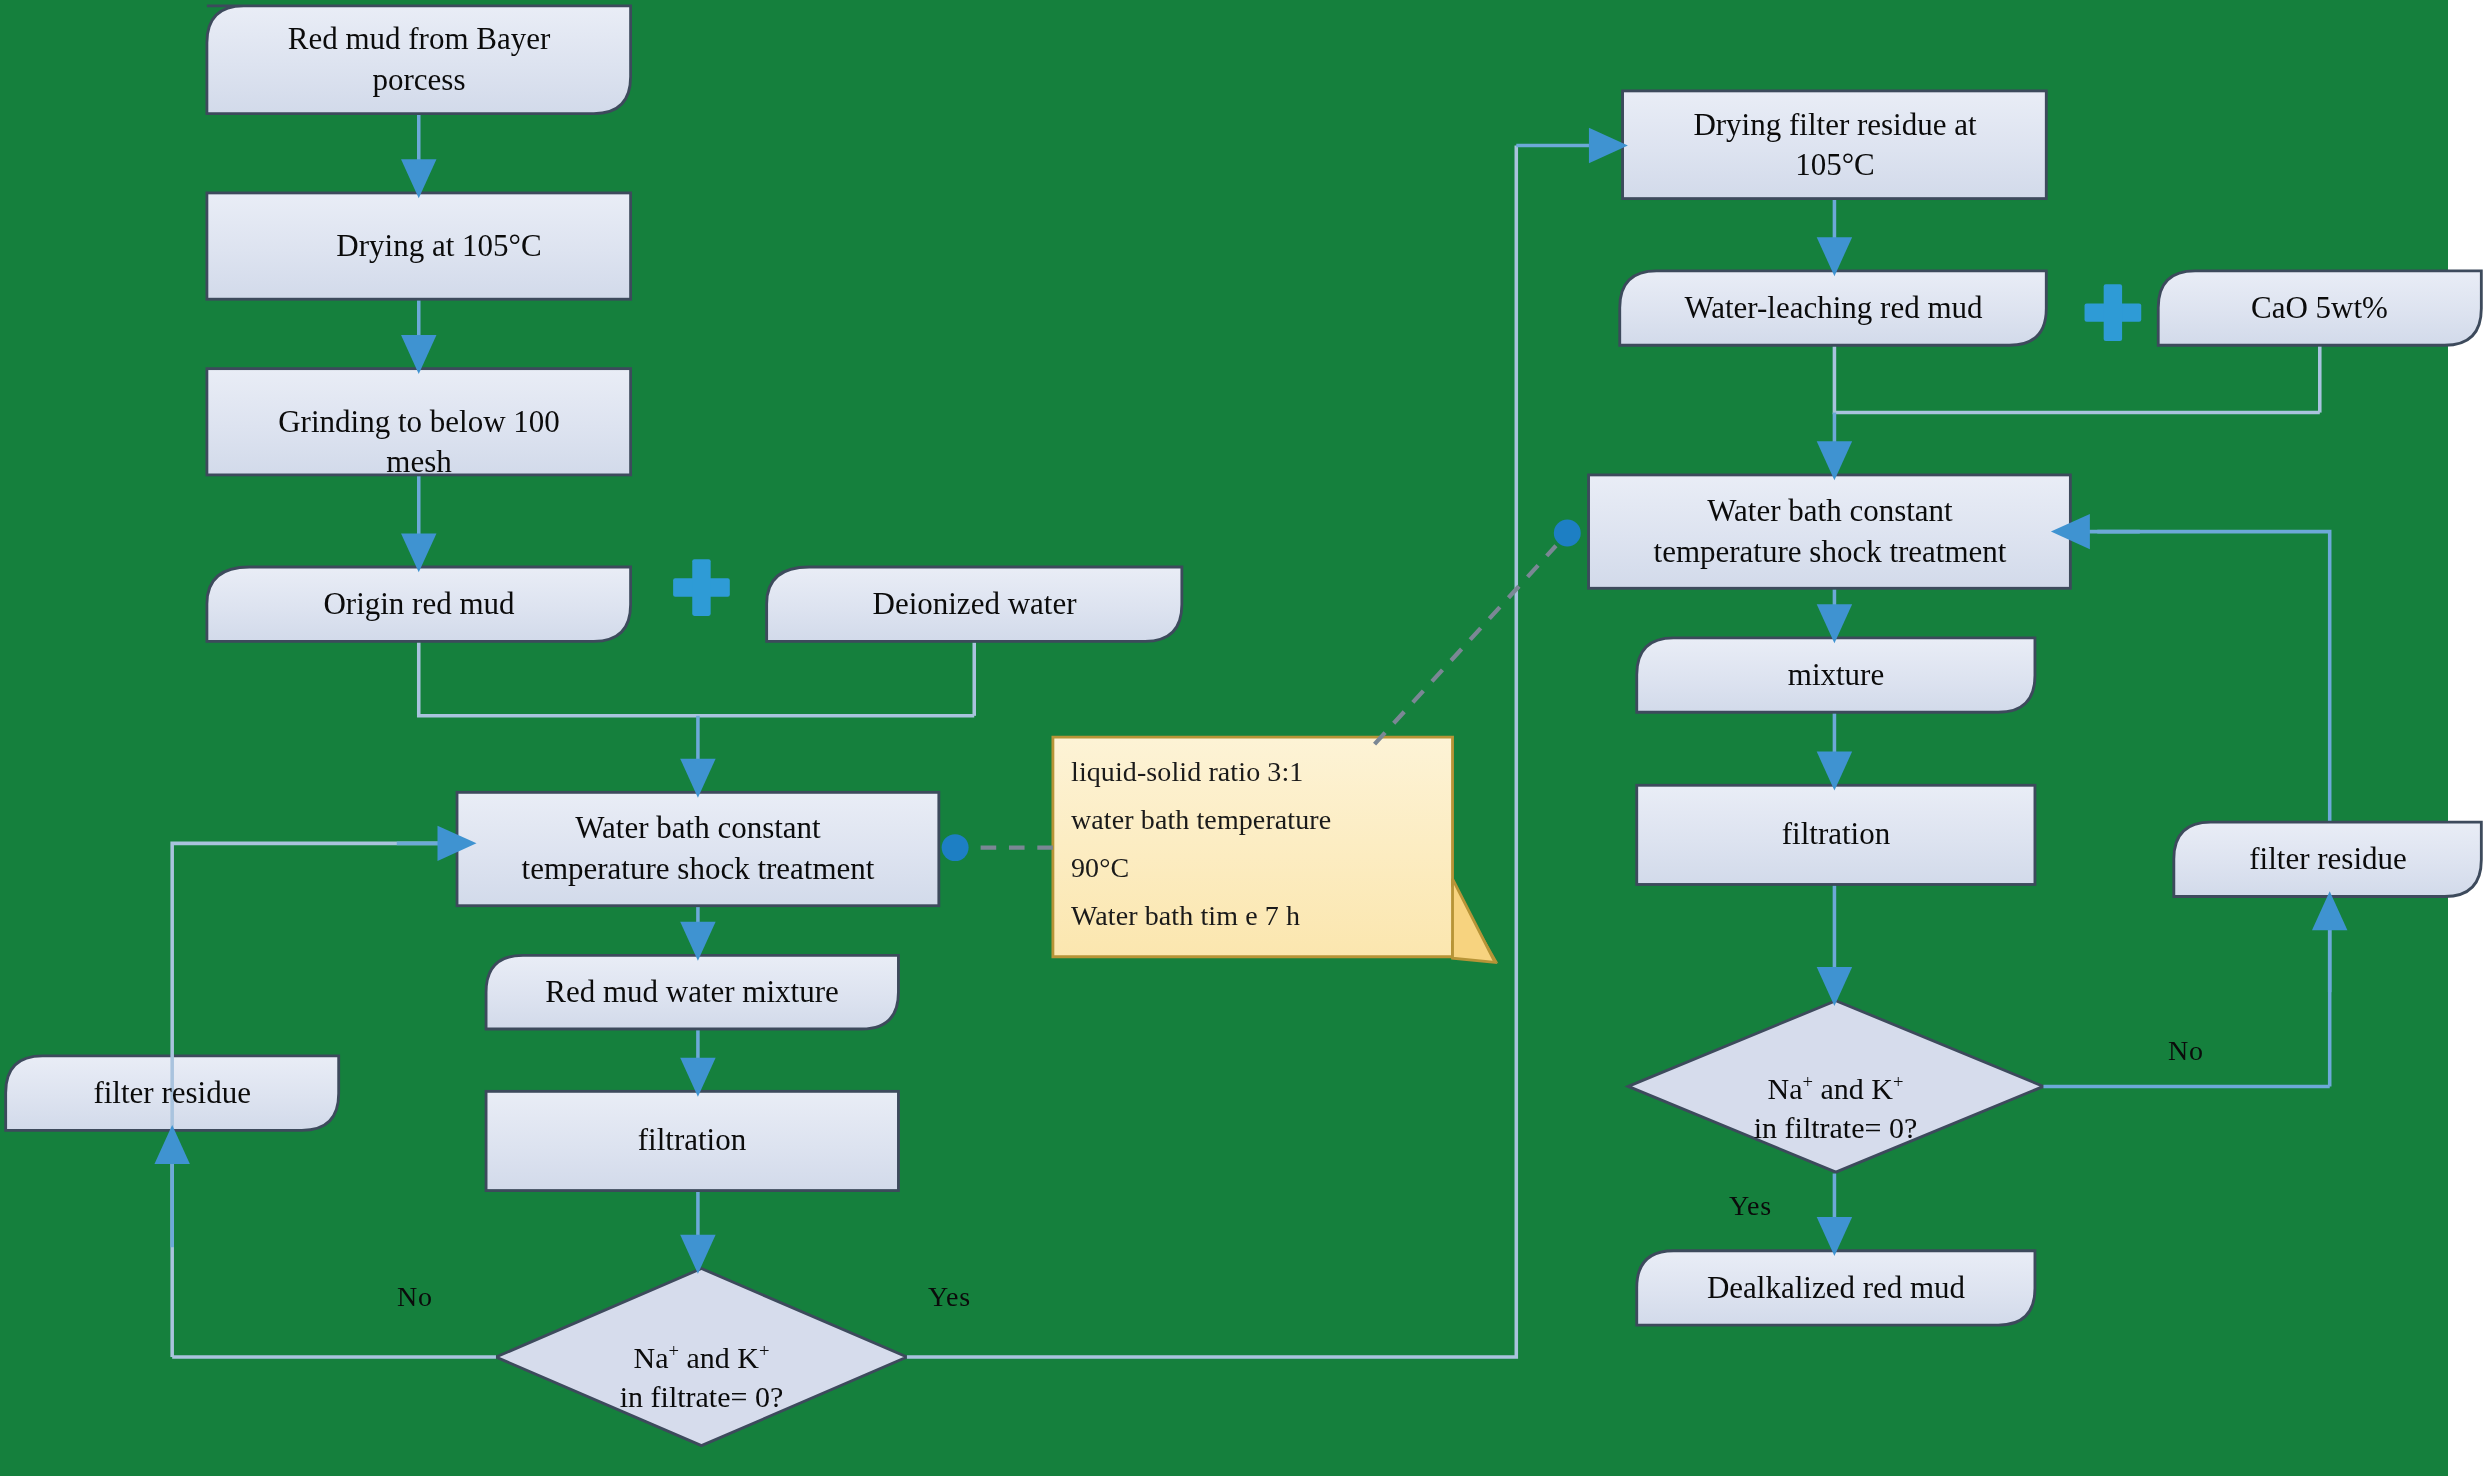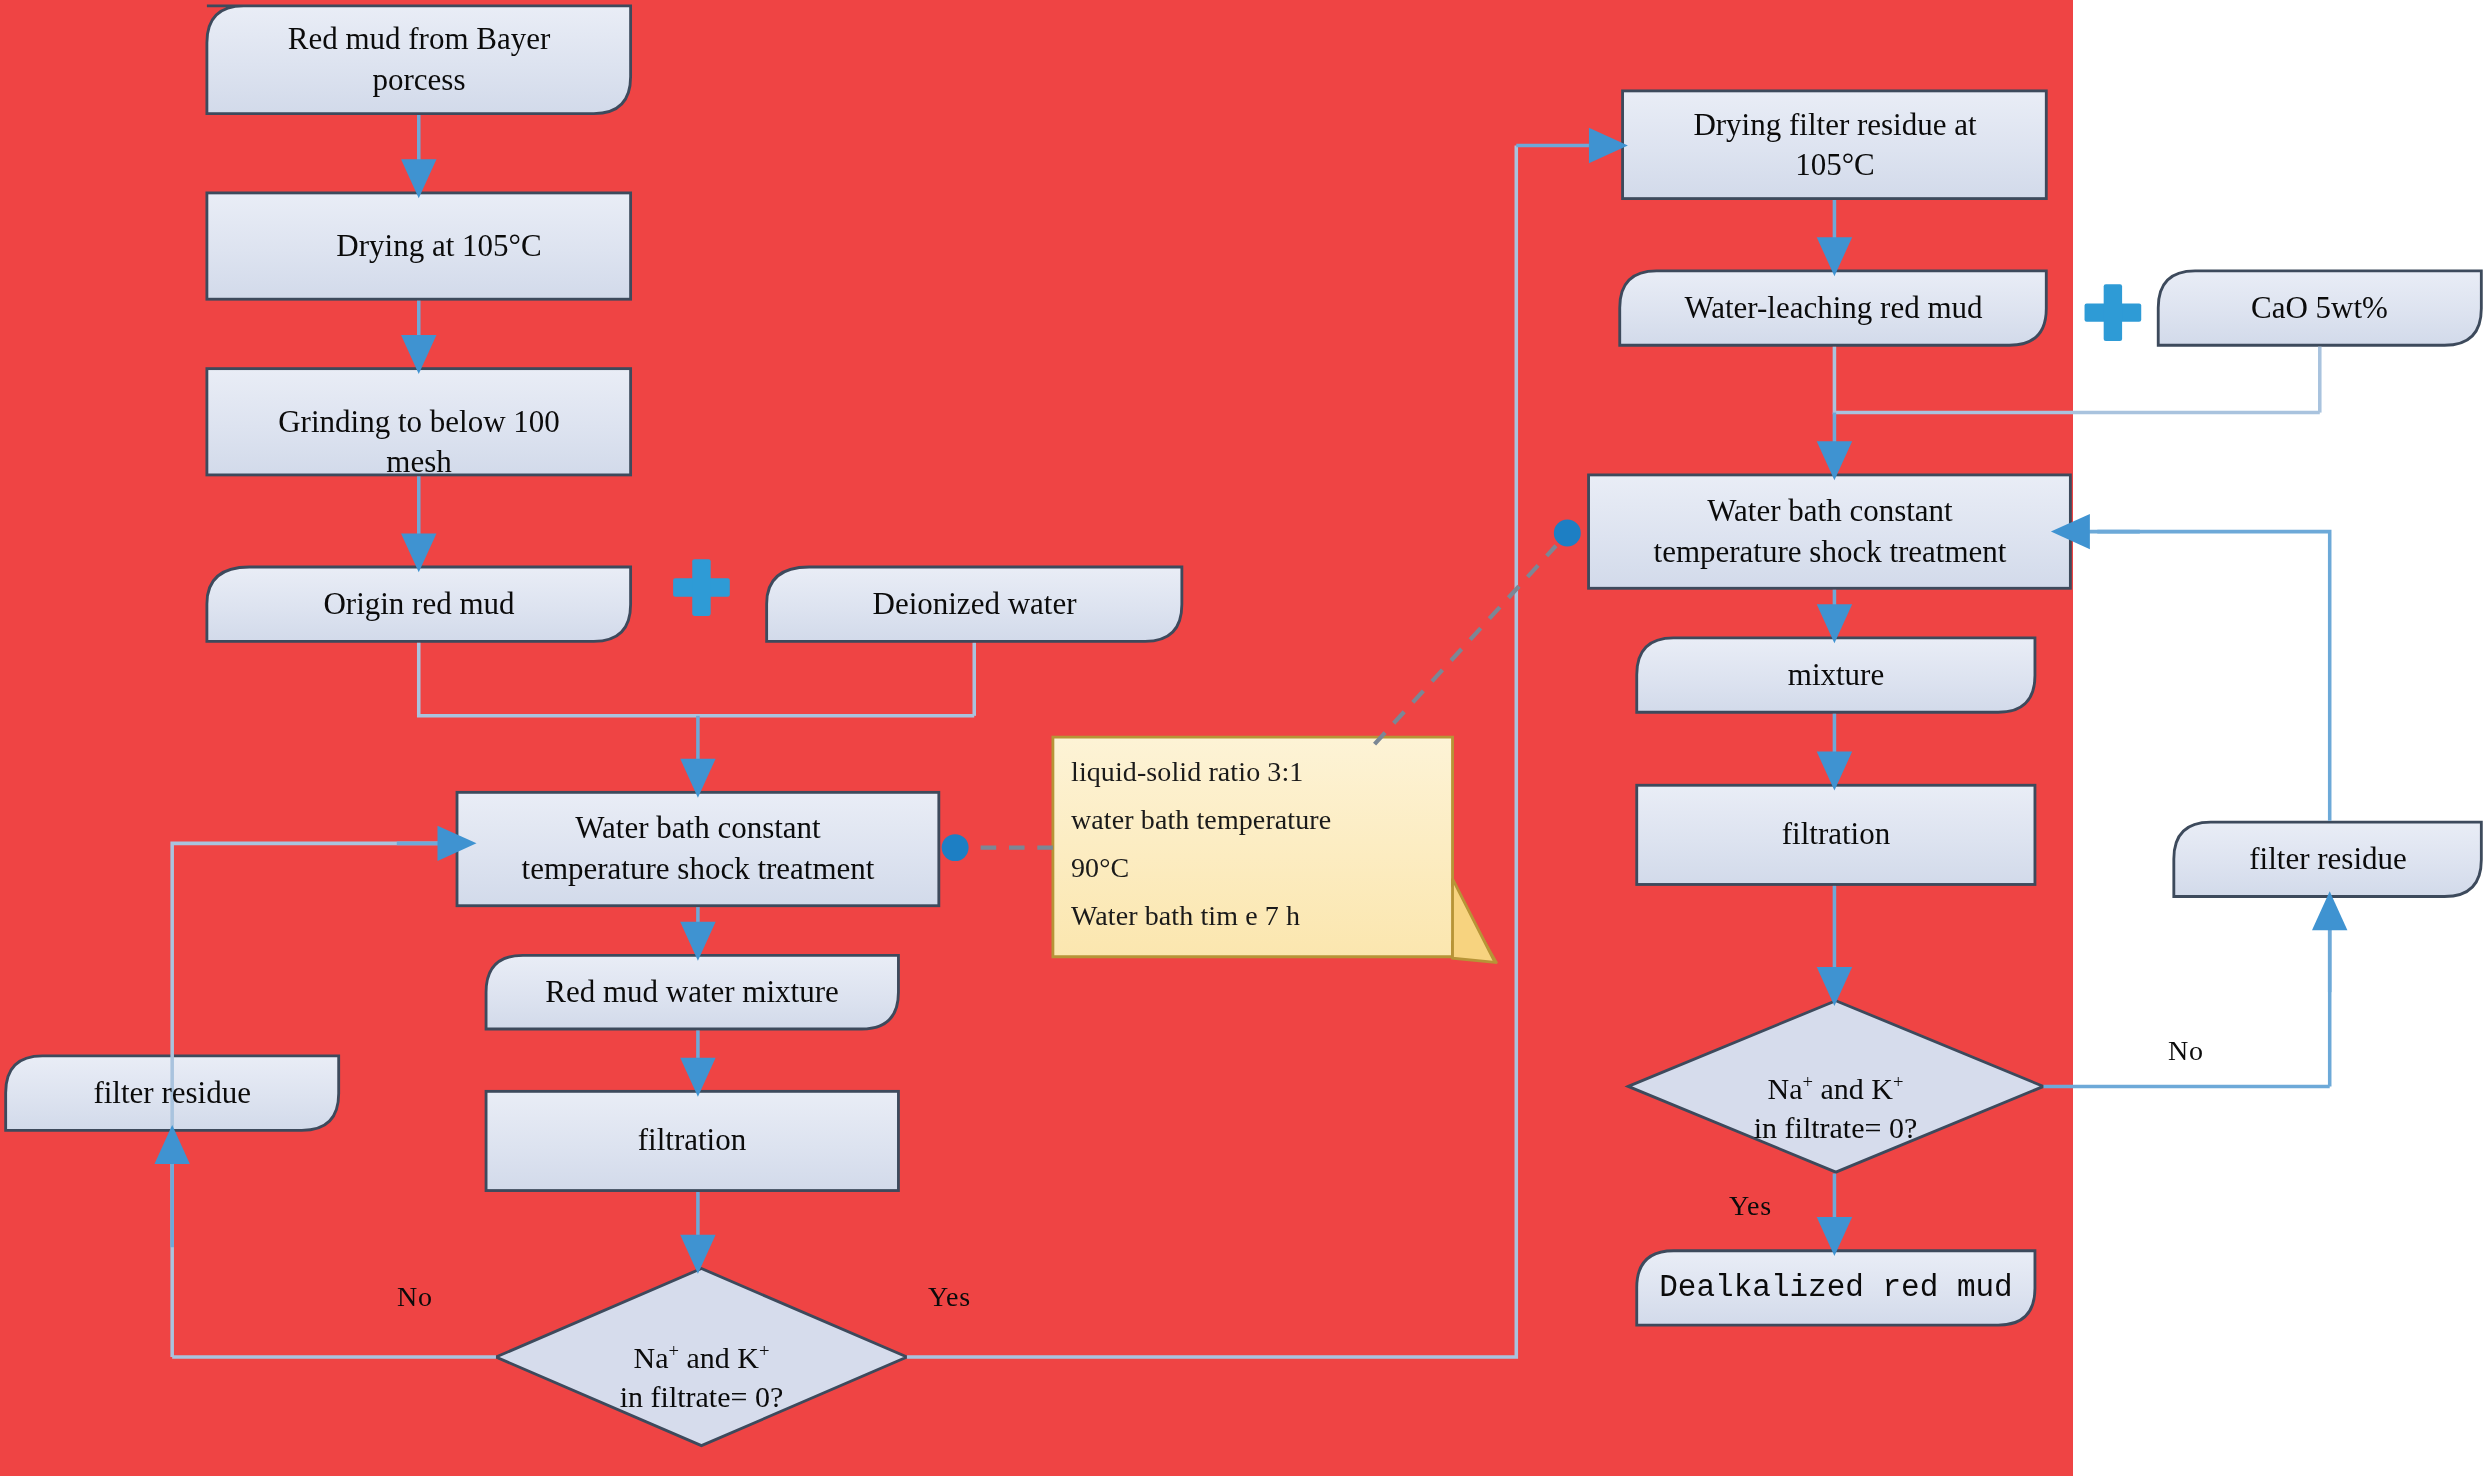--- a/index.html
+++ b/index.html
@@ -1,17 +1,17 @@
 <!DOCTYPE html>
 <html style="font-size:11.3px"><head>
 <meta charset="utf-8">
 <style>
   html,body{margin:0;padding:0;background:#ffffff;}
   body{width:2487px;height:1477px;font-family:"Liberation Serif",serif;overflow:hidden;}
-  #stage{position:relative;width:2073px;height:1477px;background:#ef4444;}
+  #stage{position:relative;width:2448px;height:1477px;background:#15803d;}
   svg.layer{position:absolute;left:0;top:0;width:2487px;height:1477px;}
 
   .node-label{
     position:absolute;
     display:flex;align-items:center;justify-content:center;
     text-align:center;
     color:#0b0b0b;
     font-family:"Liberation Serif",serif;
     line-height:1.30;
     pointer-events:none;
@@ -242,21 +242,21 @@
 
   <div class="node-label" style="left:2174px;top:822px;width:308px;height:74px;font-size:31px;">filter residue</div>
 
   <div class="node-label" style="left:1694px;top:1035px;width:283px;height:106px;flex-direction:column;font-size:30px;">
     <div>
       <span>Na</span><sup>+</sup><span> and K</span><sup>+</sup>
     </div>
     <div>in filtrate= 0?</div>
   </div>
 
-  <div class="node-label" style="left:1637px;top:1251px;width:398px;height:74px;font-size:31px;font-family:Liberation Mono, monospace;">Dealkalized red mud</div>
+  <div class="node-label" style="left:1637px;top:1251px;width:398px;height:74px;font-size:31px;">Dealkalized red mud</div>
 
   <div class="edge-label" style="left:397px;top:1281px;">No</div>
   <div class="edge-label" style="left:928px;top:1281px;">Yes</div>
   <div class="edge-label" style="left:2168px;top:1035px;">No</div>
   <div class="edge-label" style="left:1729px;top:1190px;">Yes</div>
 
   <div class="callout-text" style="left:1071px;top:753px;width:383px;">liquid-solid ratio  3:1</div>
   <div class="callout-text" style="left:1071px;top:801px;width:397px;">water bath temperature</div>
   <div class="callout-text" style="left:1071px;top:849px;width:383px;">90°C</div>
   <div class="callout-text" style="left:1071px;top:897px;width:383px;">Water bath tim e 7 h</div>

